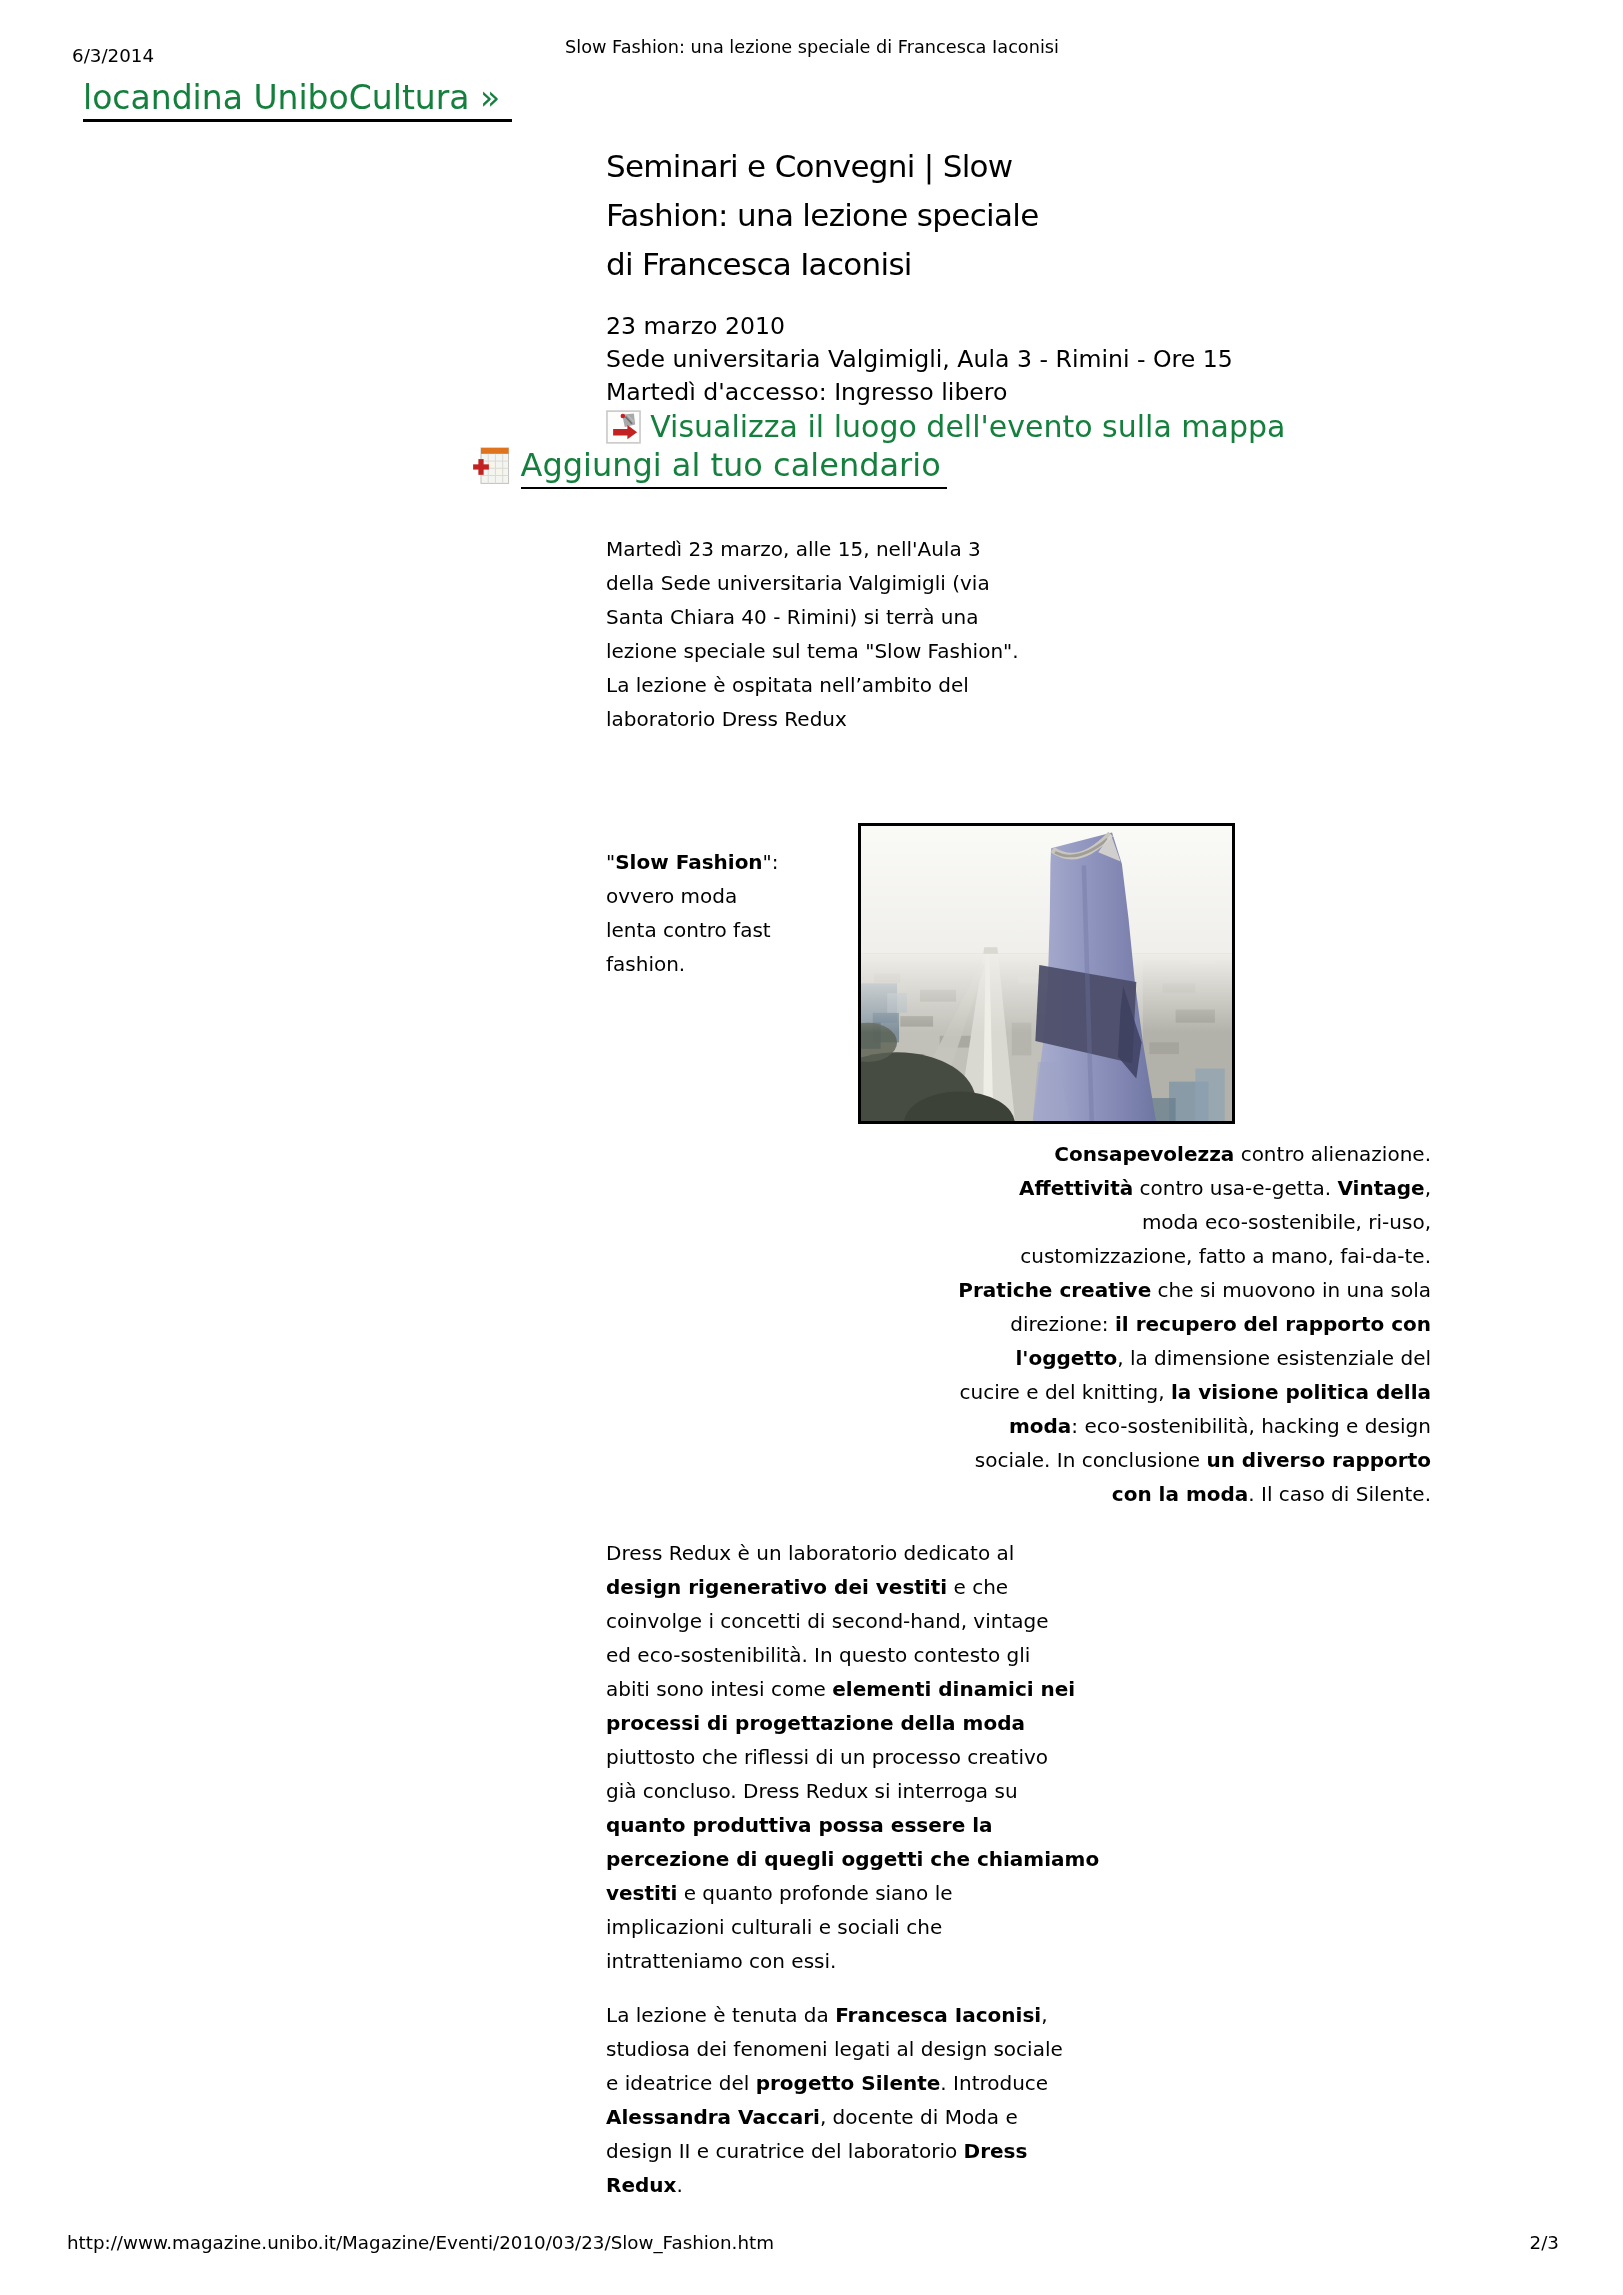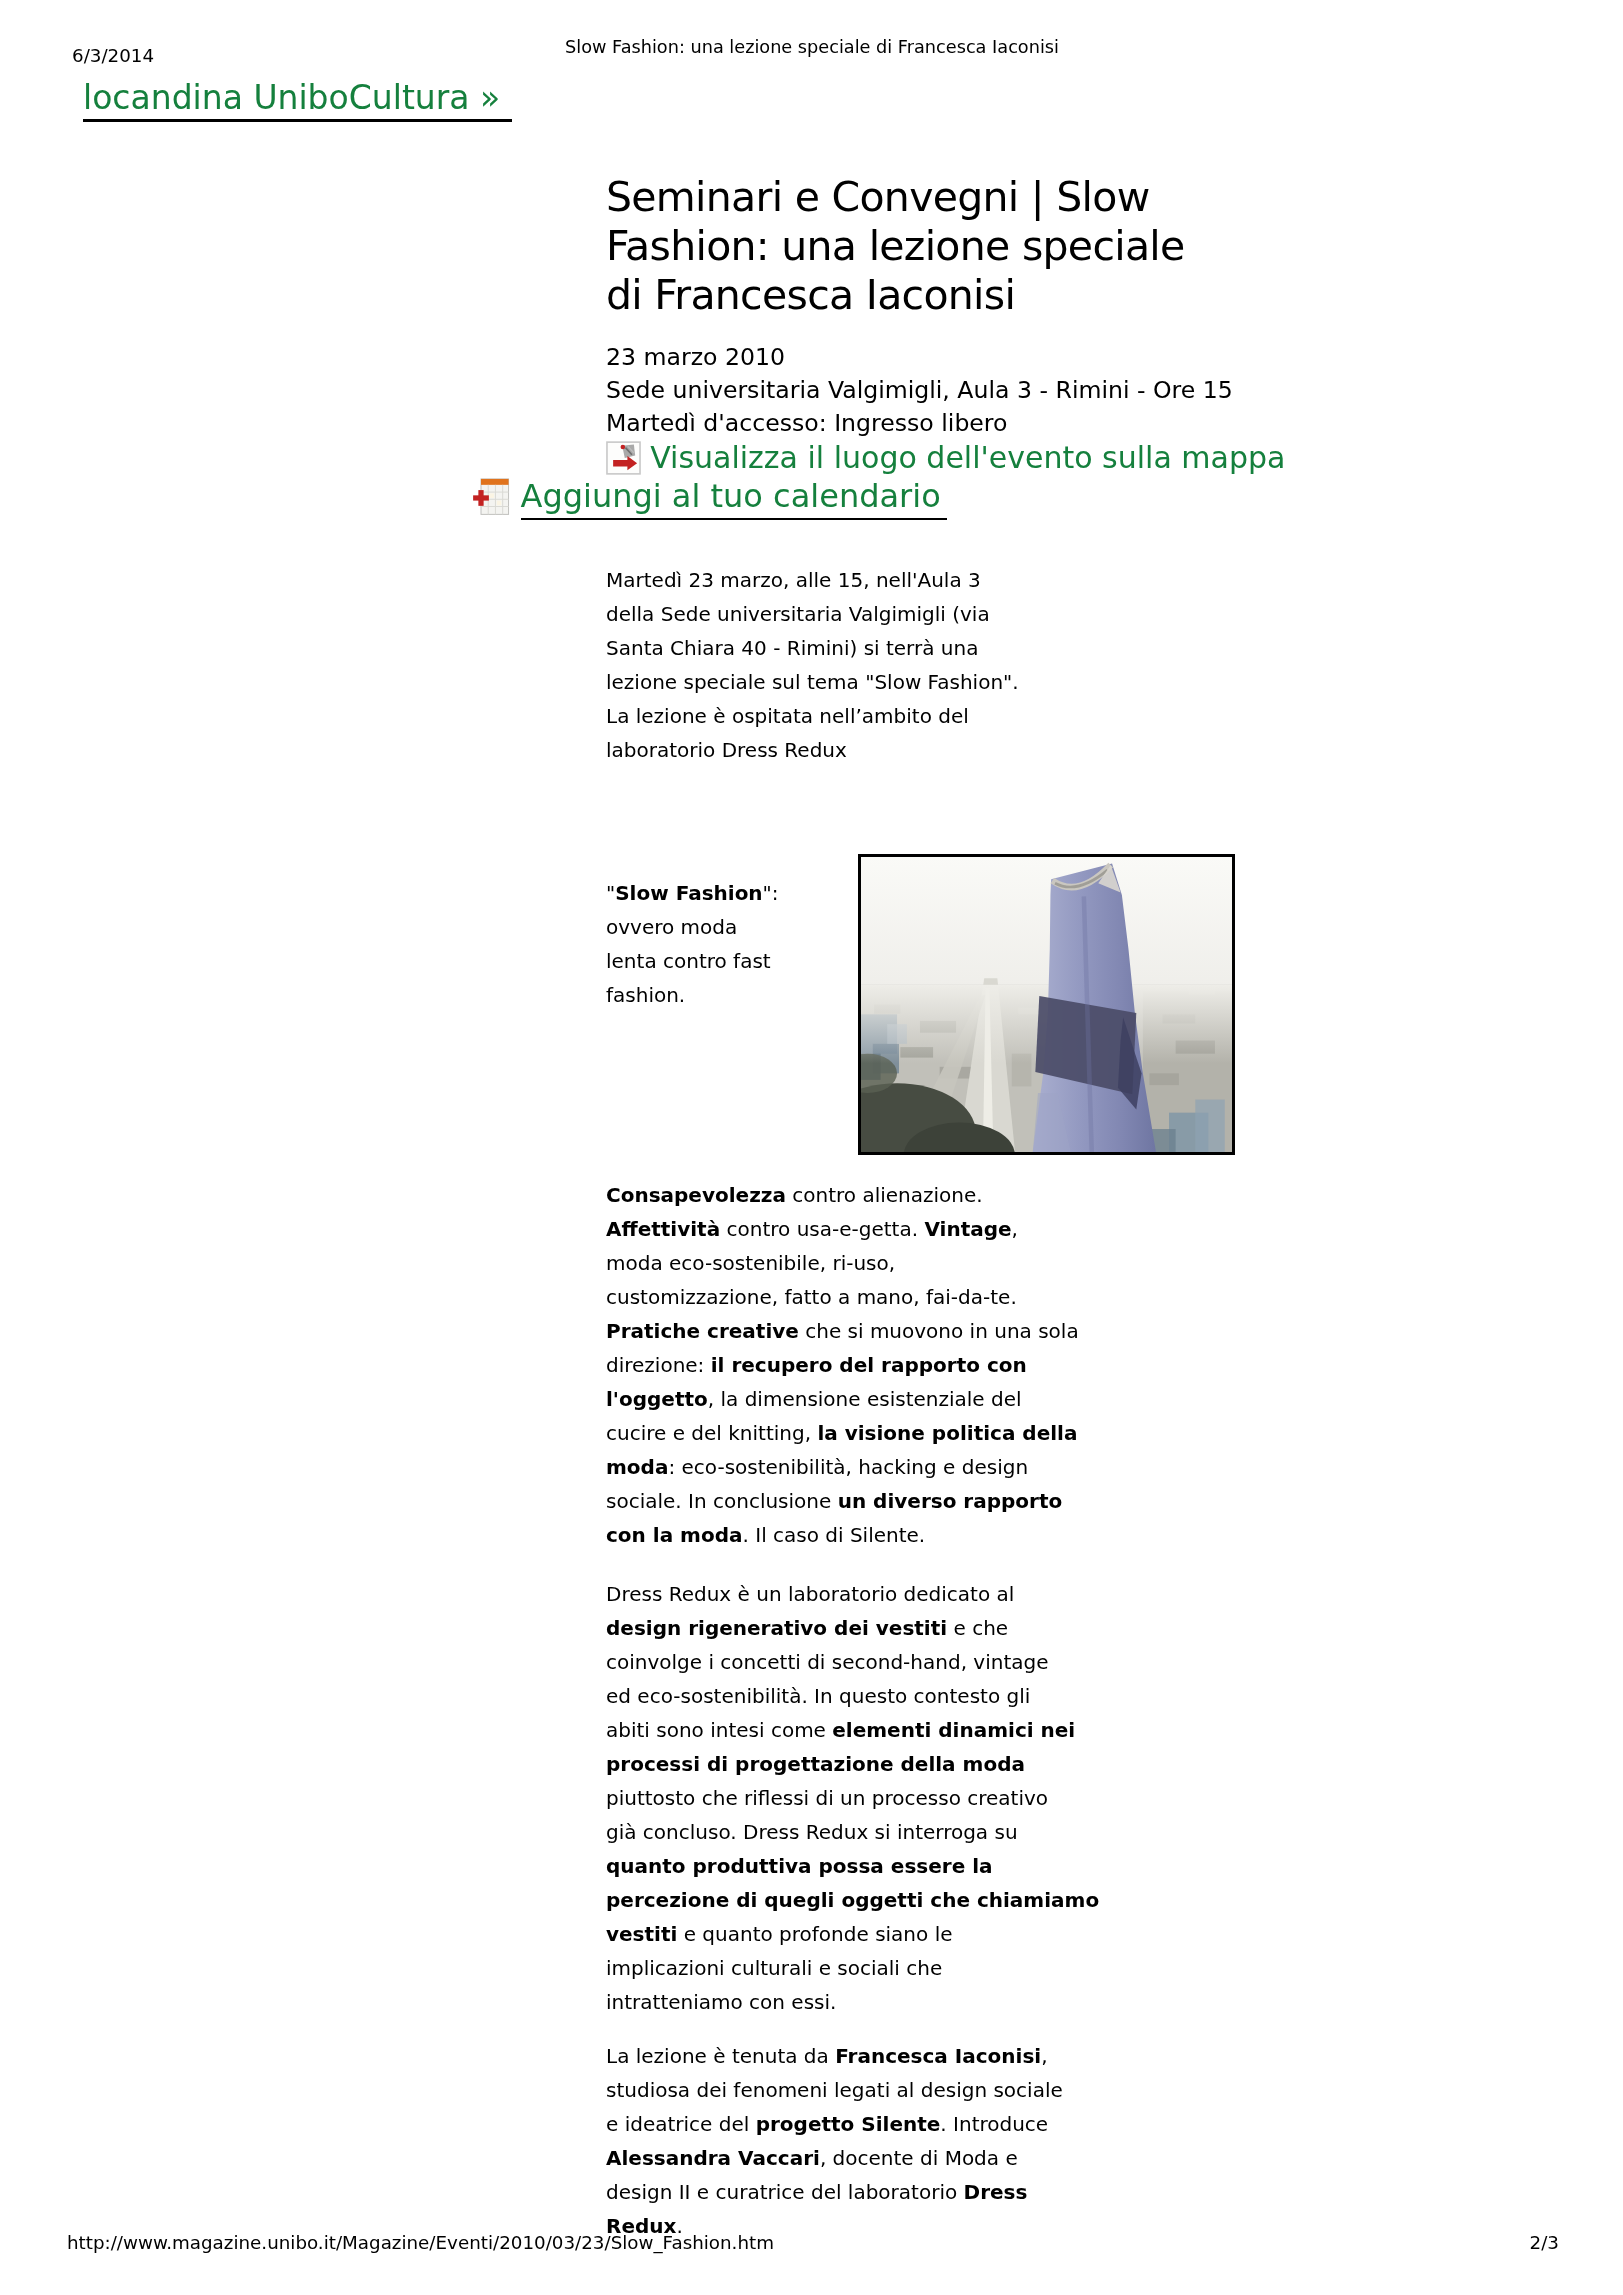--- a/index.html
+++ b/index.html
@@ -18,41 +18,41 @@
   
   .locandina-wrap { margin:19.6px 0 0 83px; }
   .locandina {
     display:inline-block; font-size:33px; line-height:37px;
     border-bottom:3.3px solid #000; padding:0 11.8px 2.6px 0;
   }
 
   
   .article { margin-left:606px; width:825px; }
   .article-title {
-    margin:51px 0 0 0; font-size:41px; line-height:49px; font-weight:400;
+    margin:20px 0 0 0; font-size:31px; line-height:49px; font-weight:400;
     white-space:pre-line; letter-spacing:-0.7px;
   }
   .meta-line { font-size:23.6px; line-height:33px; white-space:nowrap; }
   .meta-first { margin-top:21.6px; }
 
   .map-row { display:flex; align-items:center; height:35px; }
   .map-row svg { flex:0 0 auto; margin-right:9.2px; }
   .map-link { font-size:30px; white-space:nowrap; }
 
   .calendar-row { display:flex; align-items:flex-start; margin-left:-133px; }
   .calendar-row svg { flex:0 0 auto; margin-right:10.5px; margin-top:0; }
   .calendar-link {
     display:inline-block; font-size:32px; line-height:38px; margin-top:1.3px;
     border-bottom:2.6px solid #000; padding:0 6.5px 3.3px 0; white-space:nowrap;
   }
 
   .para { margin:0; font-size:20px; line-height:34px; white-space:pre-line; }
   .para b { font-weight:700; }
   .para1 { margin-top:43px; }
-  .para2 { margin-top:23px; }
+  .para2 { margin-top:13px;text-align:right; }
   .para3 { margin-top:19.6px; }
   .para4 { margin-top:25.5px; }
 
   .photo-section { margin-top:87px; display:flex; align-items:flex-start; }
   .caption { width:252px; padding-top:21.6px; box-sizing:border-box; }
   .photo-frame {
     flex:0 0 auto; width:371px; height:295px; border:3.9px solid #000;
     background:#e8e8e4; overflow:hidden;
   }
   .photo-frame svg { display:block; }

